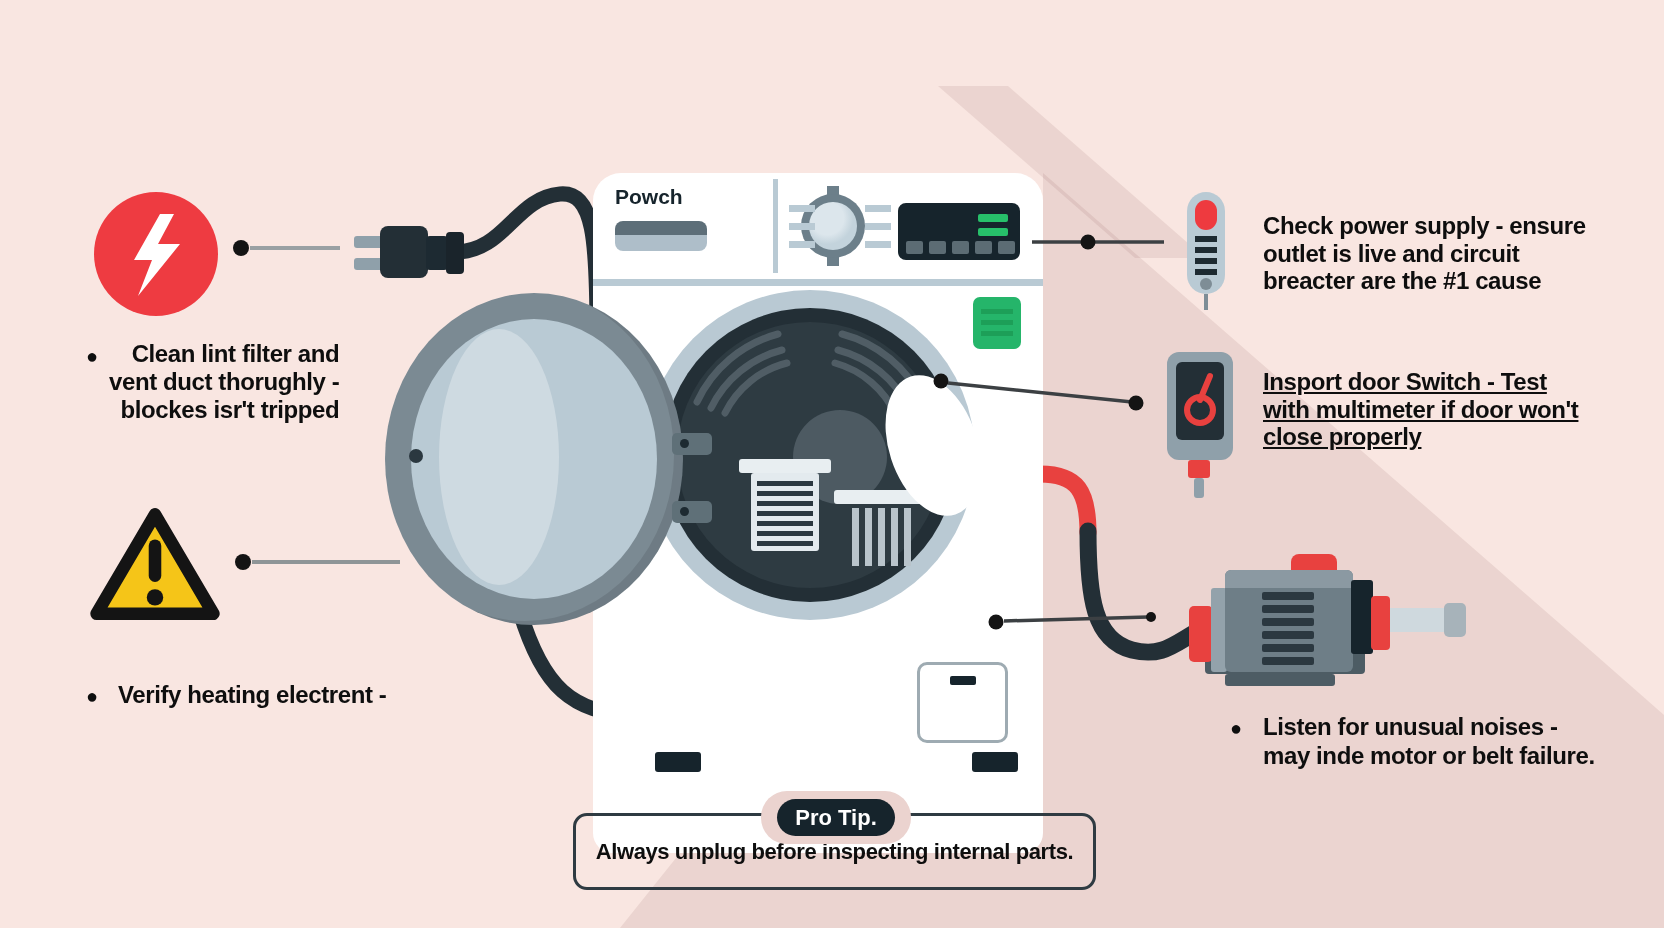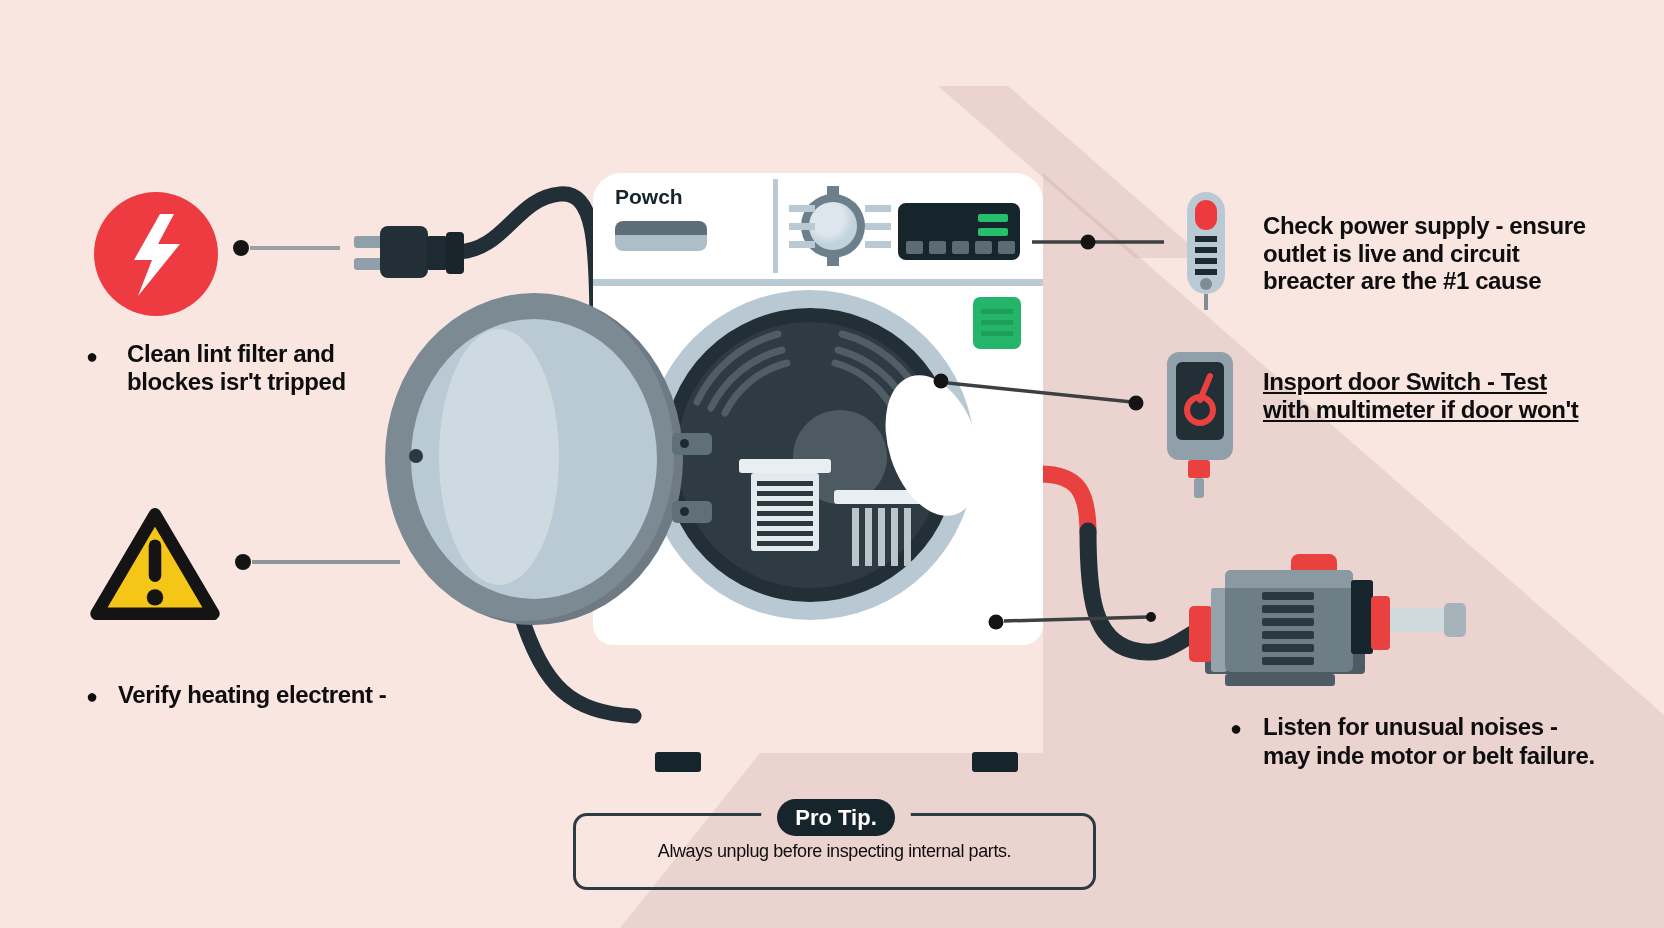--- a/index.html
+++ b/index.html
@@ -6,27 +6,27 @@
   .canvas{position:relative;width:1664px;height:928px;background:#f9e6e1;overflow:hidden;
           font-family:"Liberation Sans",sans-serif;color:#0e0e0e;}
   .abs{position:absolute;}
   .layer{position:absolute;left:0;top:0;pointer-events:none;}
   .shadow{position:absolute;inset:0;background:rgba(125,62,62,.105);}
   .title{position:absolute;left:68px;top:54px;font-size:62px;font-weight:700;letter-spacing:-2px;
          color:#0a0a0a;-webkit-text-stroke:1.2px #0a0a0a;white-space:nowrap;}
   .itext{position:absolute;font-weight:700;font-size:24px;line-height:28px;letter-spacing:-0.4px;color:#0e0e0e;white-space:nowrap;}
   .itext.r{line-height:27.5px;}
   .bullet{position:absolute;font-size:20px;line-height:20px;color:#0e0e0e;}
-  .washer{position:absolute;left:593px;top:173px;width:450px;height:472px;background:#ffffff;
+  .washer{position:absolute;left:593px;top:173px;width:450px;height:680px;background:#ffffff;
           border-radius:28px 28px 20px 20px;overflow:hidden;}
   .pill-dark{background:#16242c;border-radius:19px;display:flex;align-items:center;justify-content:center;
              color:#ffffff;font-weight:700;font-size:22px;}
   .tipbox{position:absolute;left:573px;top:813px;width:517px;height:71px;border:3px solid #2f3b42;border-radius:14px;
           display:flex;align-items:center;justify-content:center;}
-  .tiptext{font-weight:400;font-size:18px;letter-spacing:-0.4px;white-space:nowrap;}
+  .tiptext{font-weight:700;font-size:22px;letter-spacing:-0.4px;white-space:nowrap;}
 </style>
 </head>
 <body>
 
 <div class="canvas">
 
   <div class="shadow" style="clip-path:polygon(1043px 173px,1590px 650px,1664px 715px,1664px 928px,620px 928px,760px 753px,1043px 753px);"></div>
   <div class="shadow" style="clip-path:polygon(938px 86px,1008px 86px,1205px 258px,1135px 258px);"></div>
 
   <svg class="layer" width="1664" height="928">
@@ -49,22 +49,23 @@
   <div class="abs" style="left:426px;top:236px;width:22px;height:34px;background:#1d2a32;border-radius:4px;"></div>
   <div class="abs" style="left:446px;top:232px;width:18px;height:42px;background:#1a242b;border-radius:4px;"></div>
 
   <svg class="abs" style="left:85px;top:500px;" width="140" height="132" viewBox="0 0 145 135">
     <path d="M 72.5 14 L 133 117 L 12 117 Z" fill="#f5c518" stroke="#141414" stroke-width="13" stroke-linejoin="round"></path>
     <rect x="66" y="40" width="13" height="44" rx="6.5" fill="#141414"></rect>
     <circle cx="72.5" cy="100" r="8.5" fill="#141414"></circle>
   </svg>
 
   <div class="bullet" style="left:86px;top:346px;">●</div>
-  <div class="itext" style="left:127px;top:340px;">
+  <div class="itext" style="left:109px;top:340px;text-align:right;">
     <div>Clean lint filter and</div>
+    <div>vent duct thorughly -</div>
     <div>blockes isr't tripped</div>
   </div>
   <div class="bullet" style="left:86px;top:686px;">●</div>
   <div class="itext" style="left:118px;top:680px;line-height:30px;">
     <div>Verify heating electrent -</div>
   </div>
 
   <div class="washer">
     <div class="abs" style="left:22px;top:12px;font-size:21px;font-weight:700;color:#16242c;">Powch</div>
     <div class="abs" style="left:22px;top:48px;width:92px;height:30px;border-radius:8px;background:linear-gradient(#5d6e78 0 46%,#aebec9 46% 100%);"></div>
@@ -209,20 +210,21 @@
   <div class="abs" style="left:1444px;top:603px;width:22px;height:34px;background:#a7b3ba;border-radius:5px;"></div>
 
   <div class="itext r" style="left:1263px;top:212px;">
     <div>Check power supply - ensure</div>
     <div>outlet is live and circuit</div>
     <div>breacter are the #1 cause</div>
   </div>
   <div class="itext r" style="left:1263px;top:368px;text-decoration:underline;">
     <div>Insport door Switch - Test</div>
     <div>with multimeter if door won't</div>
+    <div>close properly</div>
   </div>
   <div class="bullet" style="left:1230px;top:718px;">●</div>
   <div class="itext r" style="left:1263px;top:712px;line-height:29px;">
     <div>Listen for unusual noises -</div>
     <div>may inde motor or belt failure.</div>
   </div>
 
   <div class="tipbox">
     <div class="tiptext">Always unplug before inspecting internal parts.</div>
   </div>

